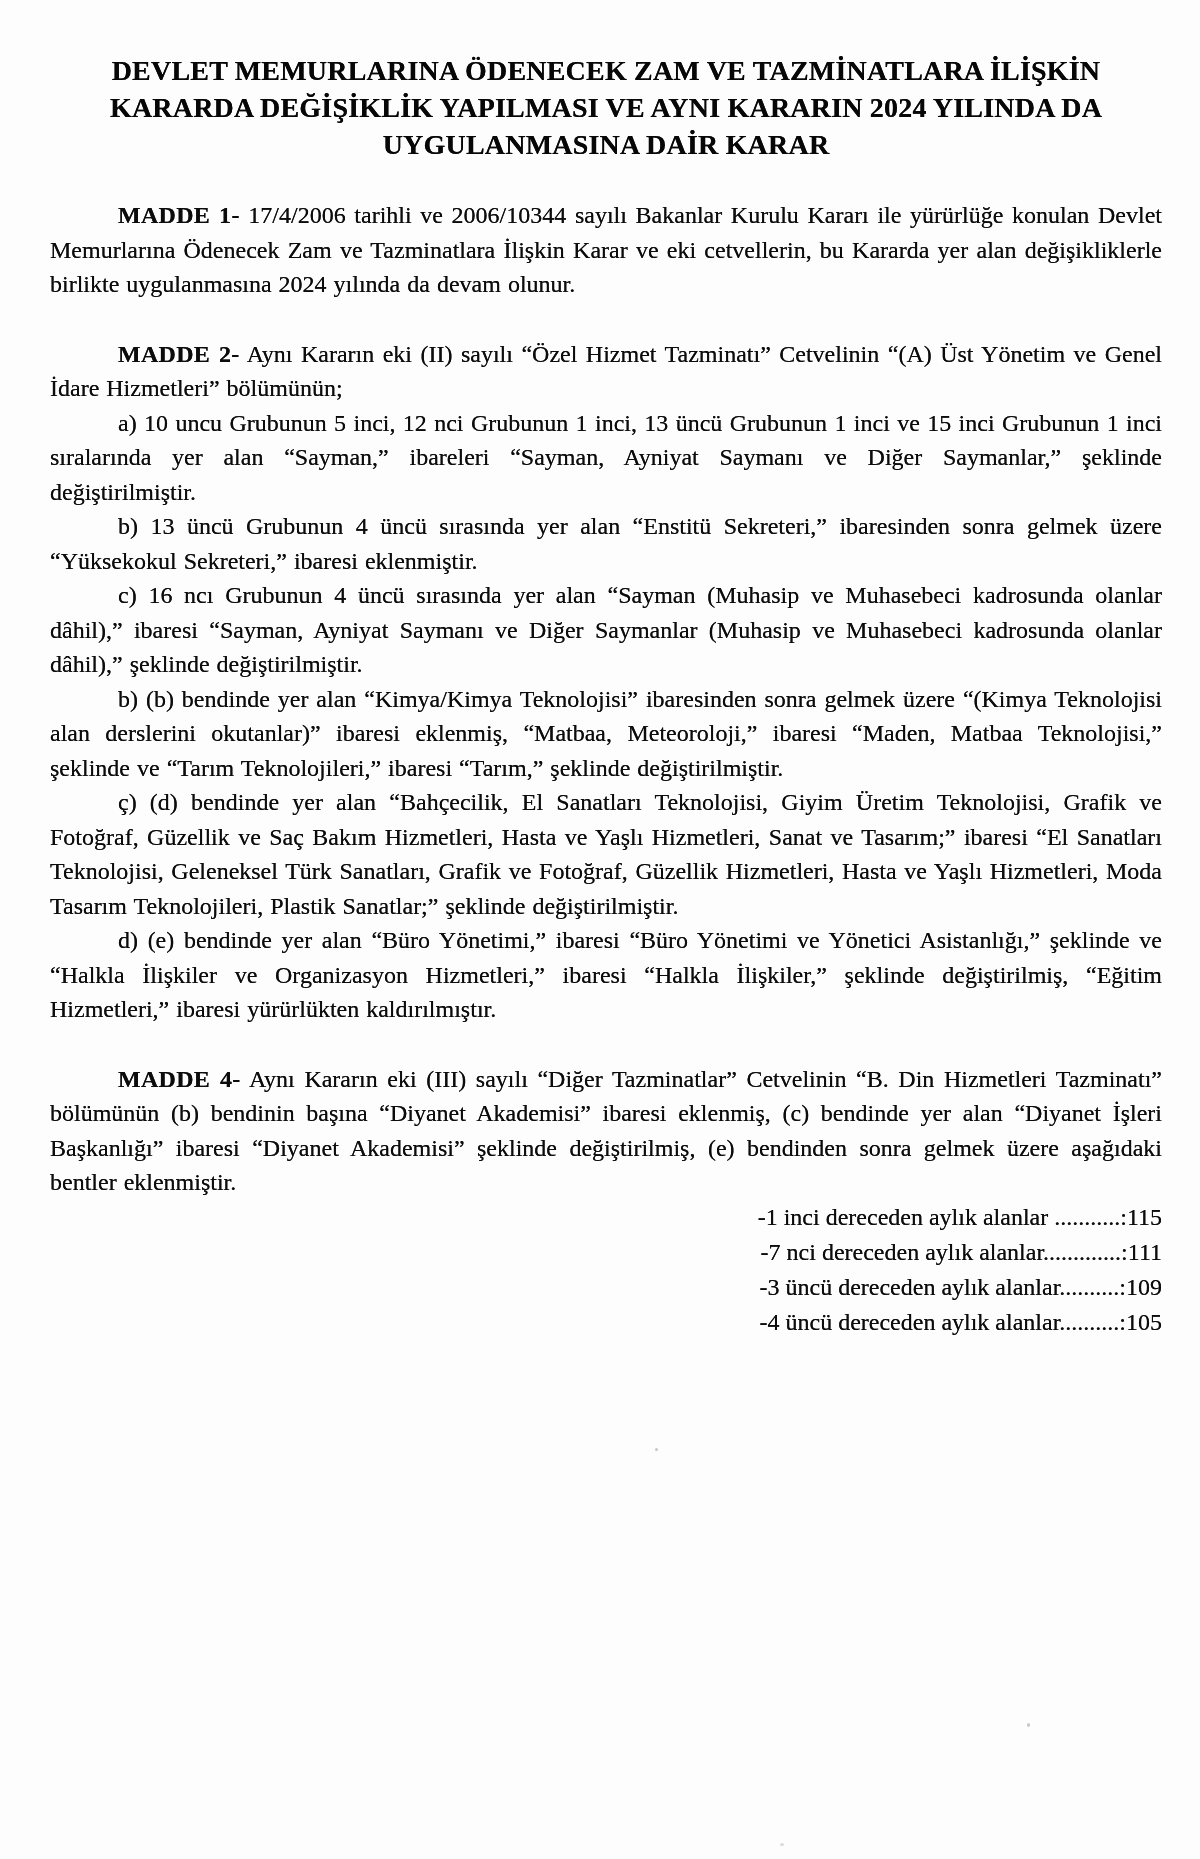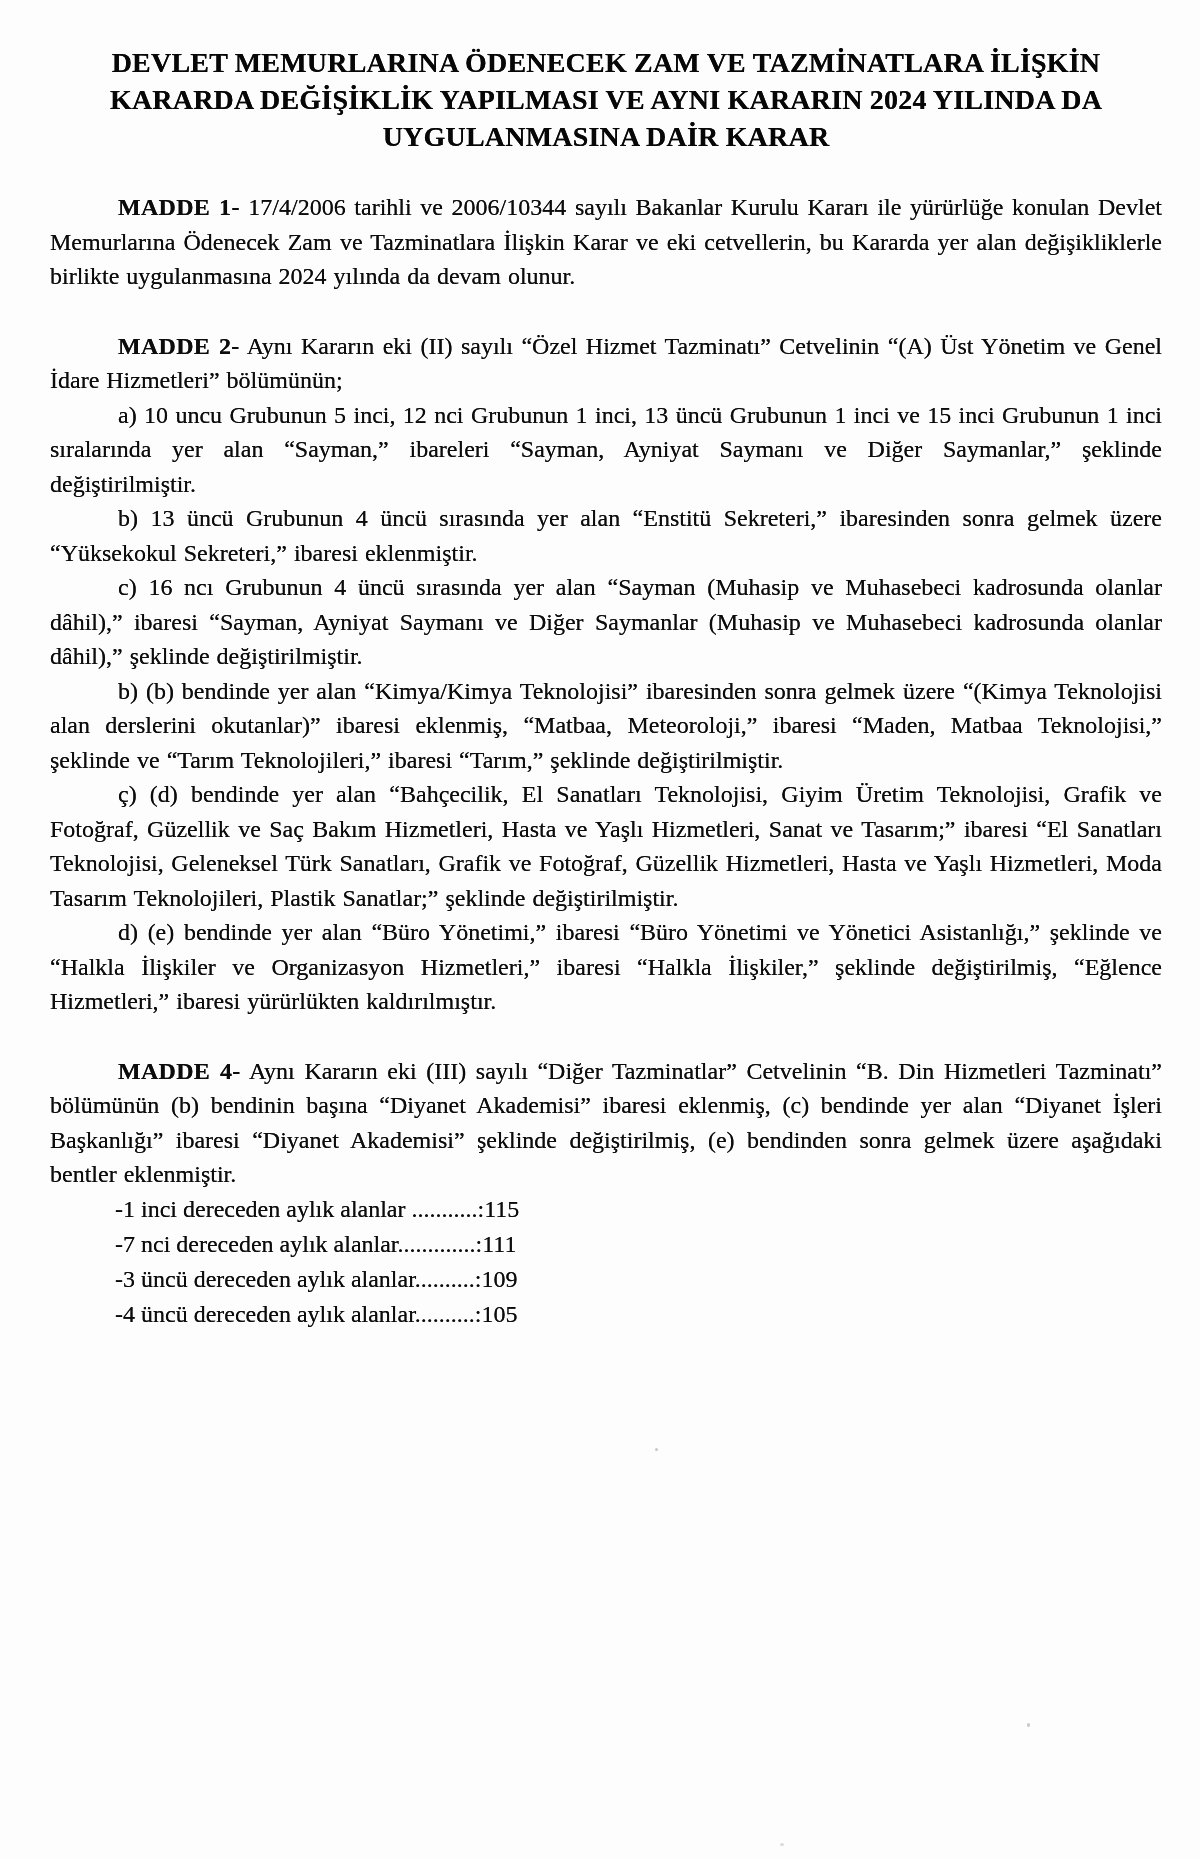--- a/index.html
+++ b/index.html
@@ -12,21 +12,21 @@
     width: 1200px;
     height: 1859px;
     background: #fdfdfd;
     overflow: hidden;
     font-family: "Liberation Serif", "DejaVu Serif", serif;
     color: #0c0c0c;
   }
   .content {
     position: absolute;
     left: 50px;
-    top: 44px;
+    top: 52px;
     width: 1112px;
   }
   .doc-title {
     font-weight: bold;
     font-size: 28px;
     line-height: 37px;
     text-align: center;
     letter-spacing: 0.2px;
     color: #070707;
     text-shadow: 0 0 0.5px #222;
@@ -53,21 +53,21 @@
   }
   .degree-list {
     margin: 0;
     padding: 0;
     list-style: none;
   }
   .degree-line {
     font-size: 24px;
     line-height: 35px;
     margin-left: 65px;
-    text-align: left;
+    text-align: right;
     text-shadow: 0 0 0.4px #333;
   }
   
   .speck {
     position: absolute;
     background: #9a9a9a;
     border-radius: 50%;
     opacity: 0.55;
   }
   .speck-1 { left: 655px; top: 1448px; width: 3px; height: 3px; }
@@ -98,21 +98,21 @@
 
       <p class="para">c) 16 ncı Grubunun 4 üncü sırasında yer alan “Sayman (Muhasip ve Muhasebeci kadrosunda olanlar dâhil),” ibaresi “Sayman, Ayniyat Saymanı ve Diğer Saymanlar (Muhasip ve Muhasebeci kadrosunda olanlar dâhil),” şeklinde değiştirilmiştir.</p>
 
 
 
       <p class="para">b) (b) bendinde yer alan “Kimya/Kimya Teknolojisi” ibaresinden sonra gelmek üzere “(Kimya Teknolojisi alan derslerini okutanlar)” ibaresi eklenmiş, “Matbaa, Meteoroloji,” ibaresi “Maden, Matbaa Teknolojisi,” şeklinde ve “Tarım Teknolojileri,” ibaresi “Tarım,” şeklinde değiştirilmiştir.</p>
 
 
       <p class="para">ç) (d) bendinde yer alan “Bahçecilik, El Sanatları Teknolojisi, Giyim Üretim Teknolojisi, Grafik ve Fotoğraf, Güzellik ve Saç Bakım Hizmetleri, Hasta ve Yaşlı Hizmetleri, Sanat ve Tasarım;” ibaresi “El Sanatları Teknolojisi, Geleneksel Türk Sanatları, Grafik ve Fotoğraf, Güzellik Hizmetleri, Hasta ve Yaşlı Hizmetleri, Moda Tasarım Teknolojileri, Plastik Sanatlar;” şeklinde değiştirilmiştir.</p>
 
-      <p class="para">d) (e) bendinde yer alan “Büro Yönetimi,” ibaresi “Büro Yönetimi ve Yönetici Asistanlığı,” şeklinde ve “Halkla İlişkiler ve Organizasyon Hizmetleri,” ibaresi “Halkla İlişkiler,” şeklinde değiştirilmiş, “Eğlence Hizmetleri,” ibaresi yürürlükten kaldırılmıştır.</p>
+      <p class="para">d) (e) bendinde yer alan “Büro Yönetimi,” ibaresi “Büro Yönetimi ve Yönetici Asistanlığı,” şeklinde ve “Halkla İlişkiler ve Organizasyon Hizmetleri,” ibaresi “Halkla İlişkiler,” şeklinde değiştirilmiş, “Eğitim Hizmetleri,” ibaresi yürürlükten kaldırılmıştır.</p>
 
       <p class="para article-gap"><span class="madde-label">MADDE 4-</span><span> Aynı Kararın eki (III) sayılı “Diğer Tazminatlar” Cetvelinin “B. Din Hizmetleri Tazminatı” bölümünün (b) bendinin başına “Diyanet Akademisi” ibaresi eklenmiş, (c) bendinde yer alan “Diyanet İşleri Başkanlığı” ibaresi “Diyanet Akademisi” şeklinde değiştirilmiş, (e) bendinden sonra gelmek üzere aşağıdaki bentler eklenmiştir.</span></p>
 
 
       <ul class="degree-list">
         <li class="degree-line">-1 inci dereceden aylık alanlar ...........:115</li>
         <li class="degree-line">-7 nci dereceden aylık alanlar.............:111</li>
         <li class="degree-line">-3 üncü dereceden aylık alanlar..........:109</li>
         <li class="degree-line">-4 üncü dereceden aylık alanlar..........:105</li>
       </ul>

